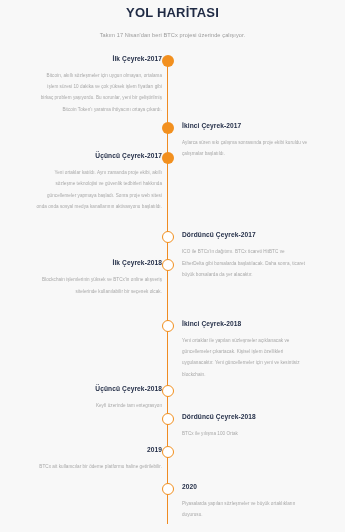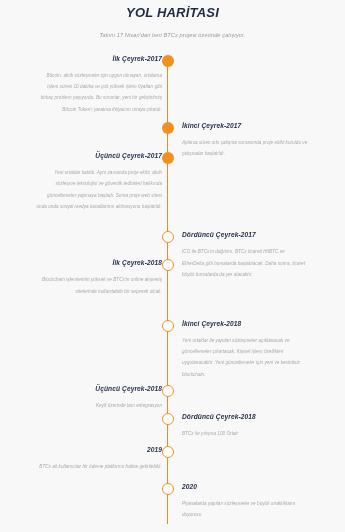--- a/index.html
+++ b/index.html
@@ -10,21 +10,20 @@
     background: #f8f8f8;
     font-family: "Liberation Sans", sans-serif;
     overflow: hidden;
   }
 
   .page {
     position: relative;
     width: 345px;
     height: 431px;
     background: #f8f8f8;
-    font-style: italic;
   }
 
   
   .header {
     padding-top: 5px;
     text-align: center;
   }
   .page-title {
     font-size: 13px;
     font-weight: bold;

